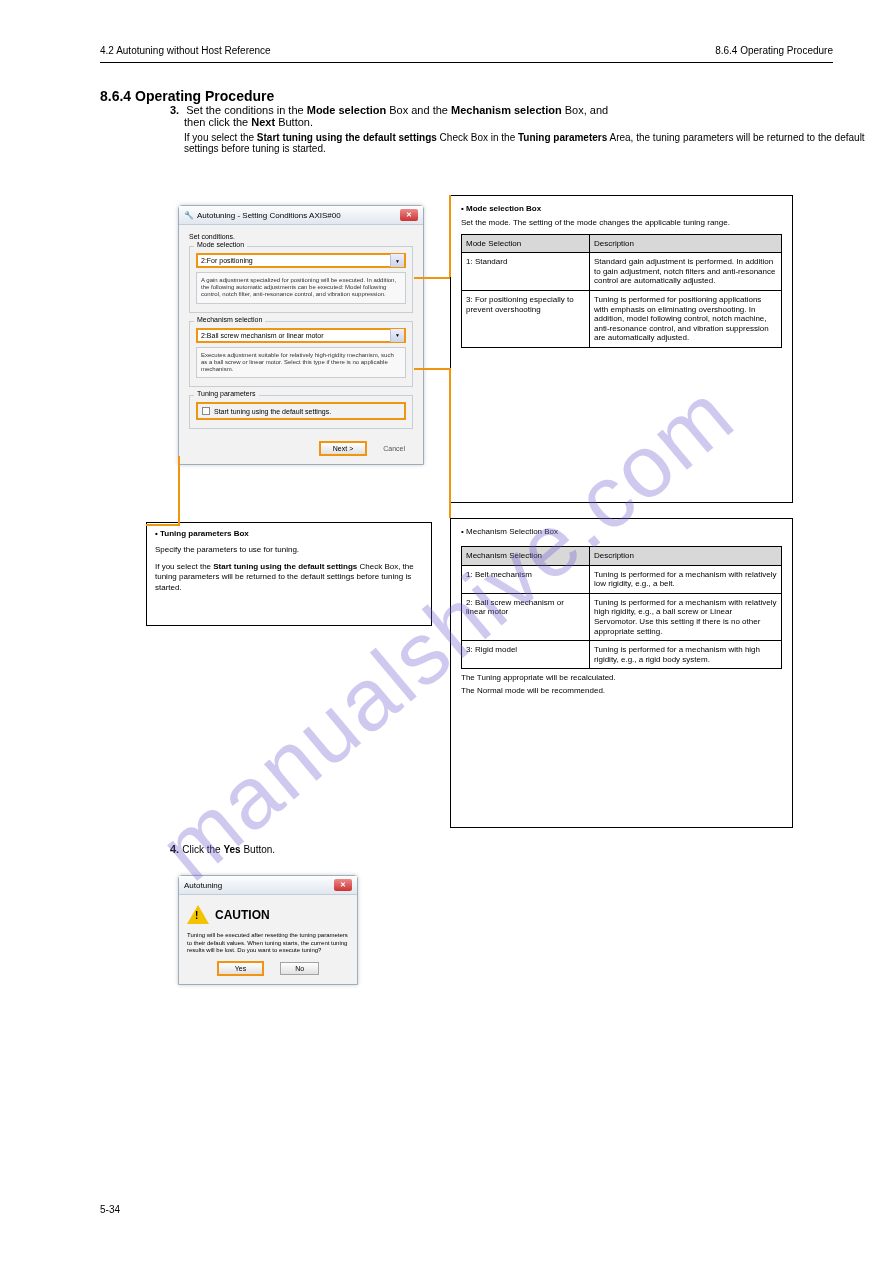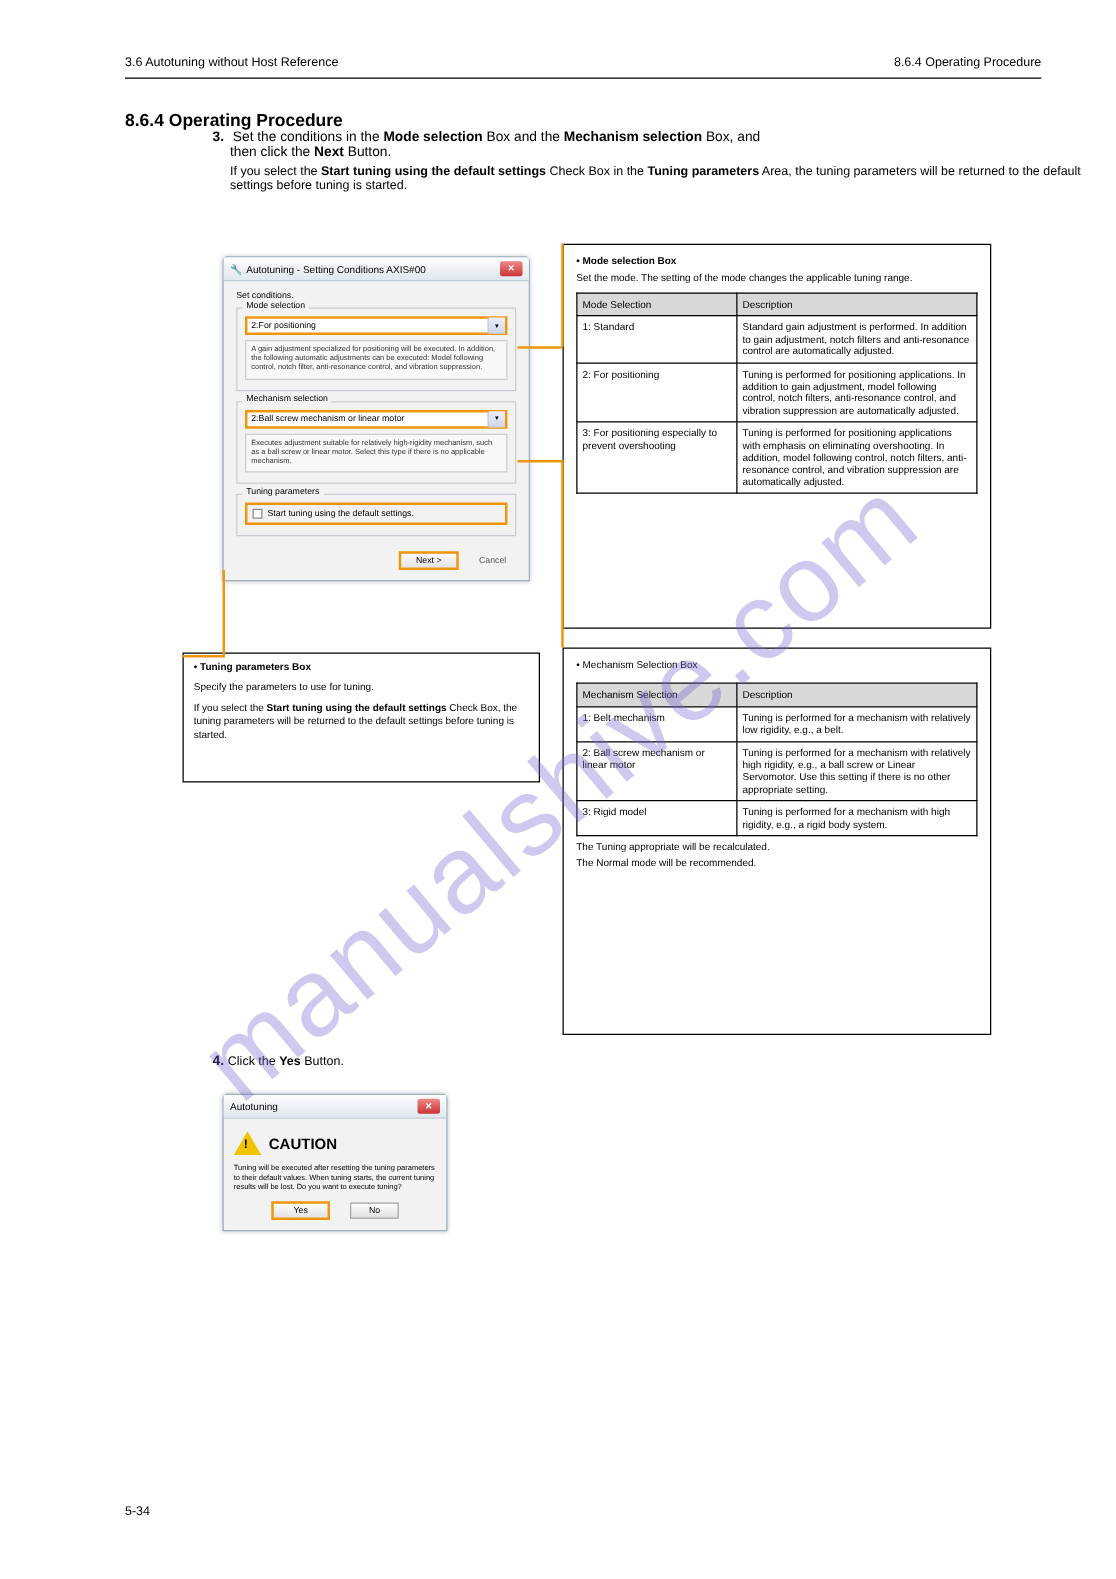--- a/index.html
+++ b/index.html
@@ -235,21 +235,21 @@
     left: 100px;
     font-size: 10px;
   }
 </style>
 </head>
 <body>
 
 <div class="watermark">manualshive.com</div>
 
 <div class="page-header">
-  <span class="header-left">3.6 Autotuning without Host Reference</span>
+  <span class="header-left">4.2 Autotuning without Host Reference</span>
   <span class="header-right">8.6.4 Operating Procedure</span>
 </div>
 
 <div class="section-title">8.6.4  Operating Procedure</div>
 
 <div class="step-setting">
   <span class="step-num">3.</span>
   <span class="step-text">Set the conditions in the </span><b>Mode selection</b><span> Box and the </span><b>Mechanism selection</b><span> Box, and</span><br>
   <span style="margin-left:14px;">then click the </span><b>Next</b><span> Button.</span>
   <div style="margin-left:14px; font-size:10px; margin-top:4px;">
@@ -313,26 +313,22 @@
     <tbody>
         <tr>
       <th class="c1">Mode Selection</th>
       <th>Description</th>
     </tr>
     <tr>
       <td>1: Standard</td>
       <td>Standard gain adjustment is performed. In addition to gain adjustment, notch filters and anti-resonance control are automatically adjusted.</td>
     </tr>
     <tr>
-      <td>2: For positioning</td>
-      <td>Tuning is performed for positioning applications. In addition to gain adjustment, model following control, notch filters, anti-resonance control, and vibration suppression are automatically adjusted.</td>
-    </tr>
-    <tr>
       <td>3: For positioning especially to prevent overshooting</td>
-      <td>Tuning is performed for positioning applications with emphasis on eliminating overshooting. In addition, model following control, notch filters, anti-resonance control, and vibration suppression are automatically adjusted.</td>
+      <td>Tuning is performed for positioning applications with emphasis on eliminating overshooting. In addition, model following control, notch machine, anti-resonance control, and vibration suppression are automatically adjusted.</td>
     </tr>
   </tbody>
     </table>
 </div>
 
 <div class="info-box2">
   <div class="ib-head">• Mechanism Selection Box</div>
   <table class="mini-table">
     <tbody>
         <tr>

